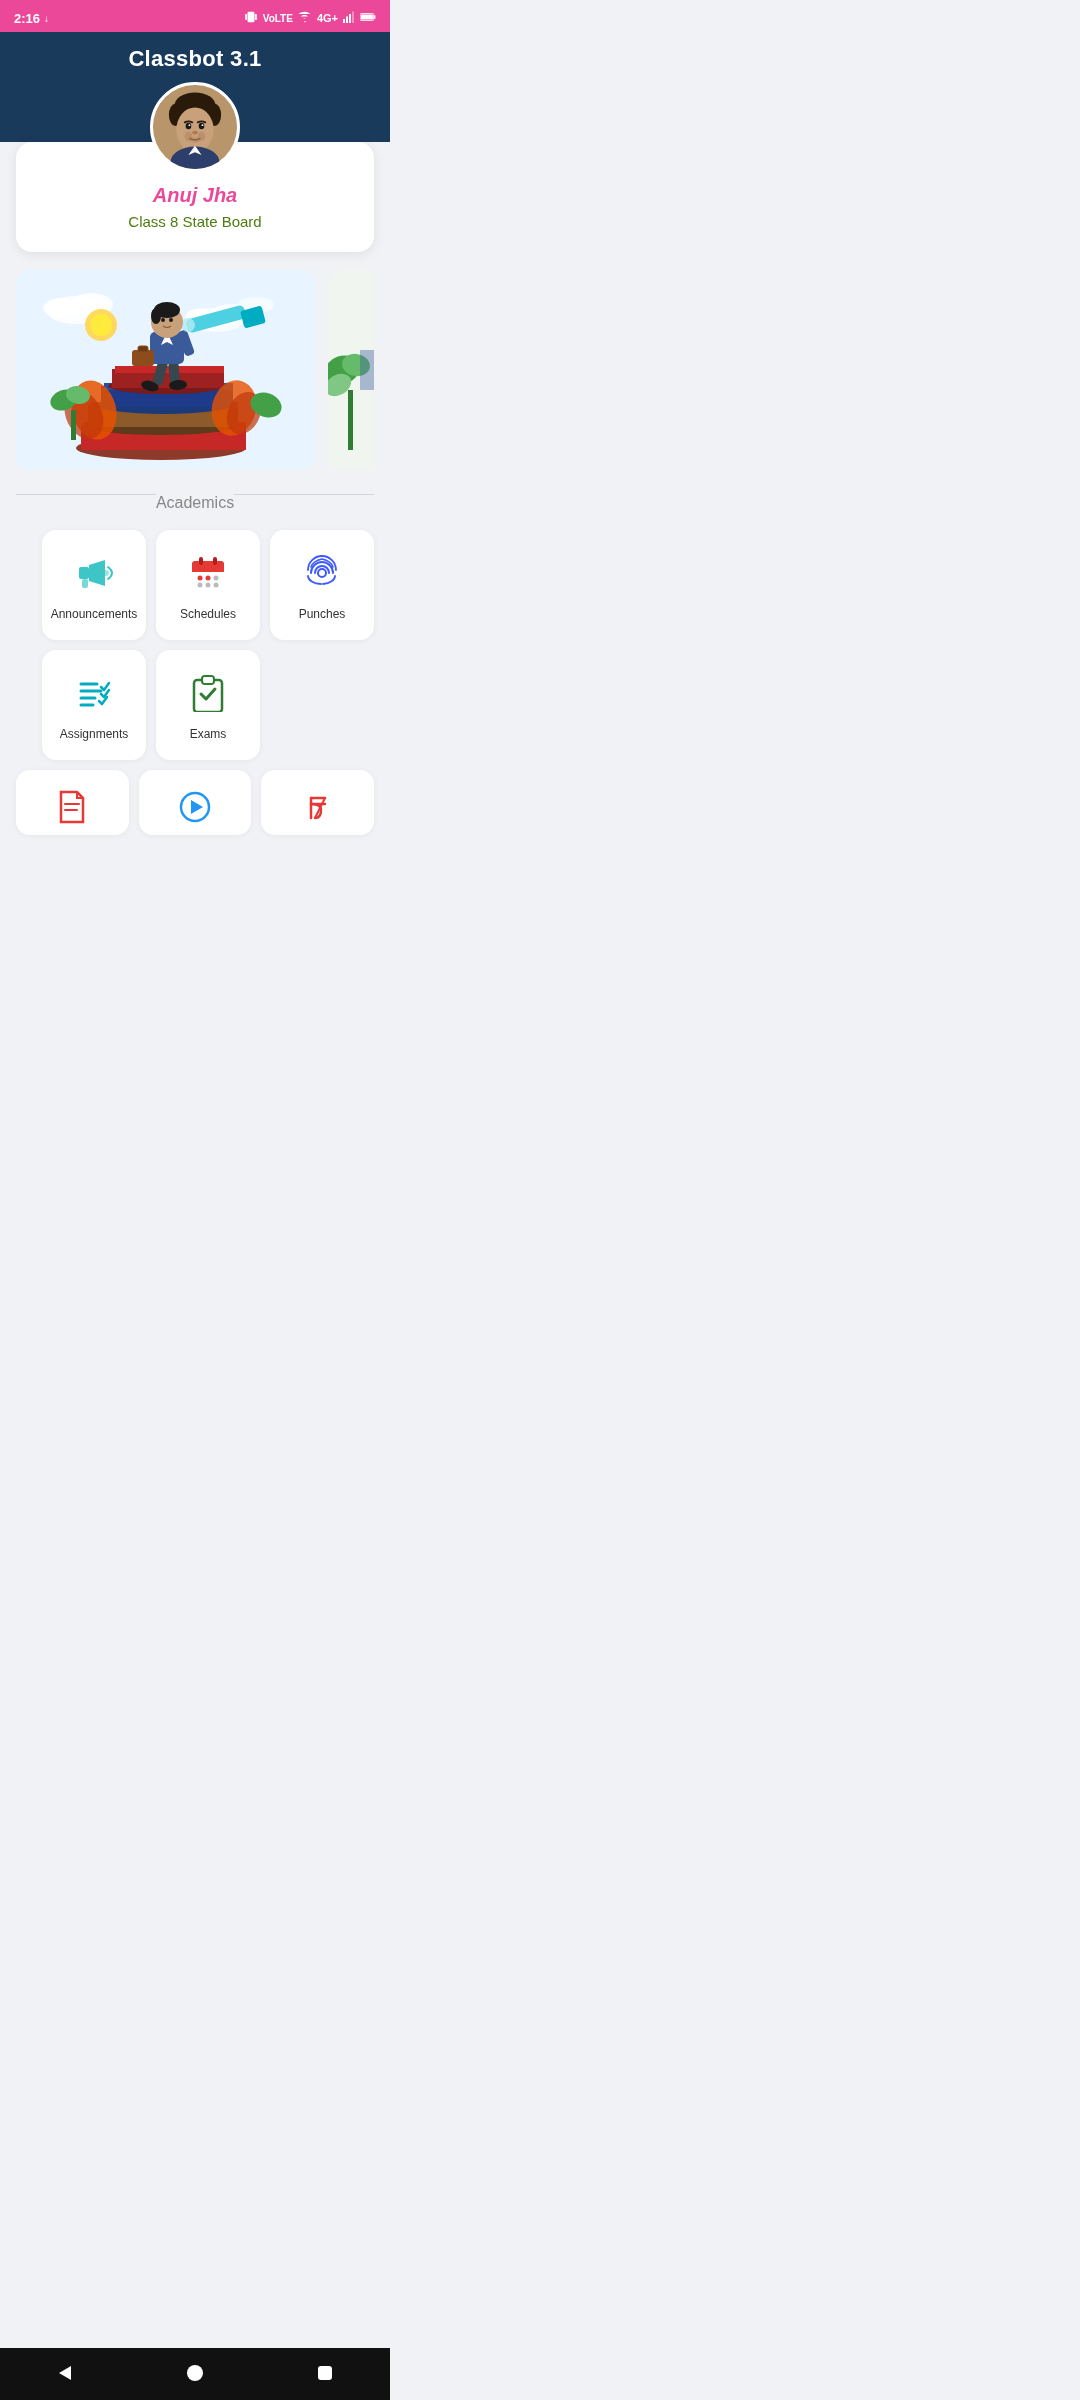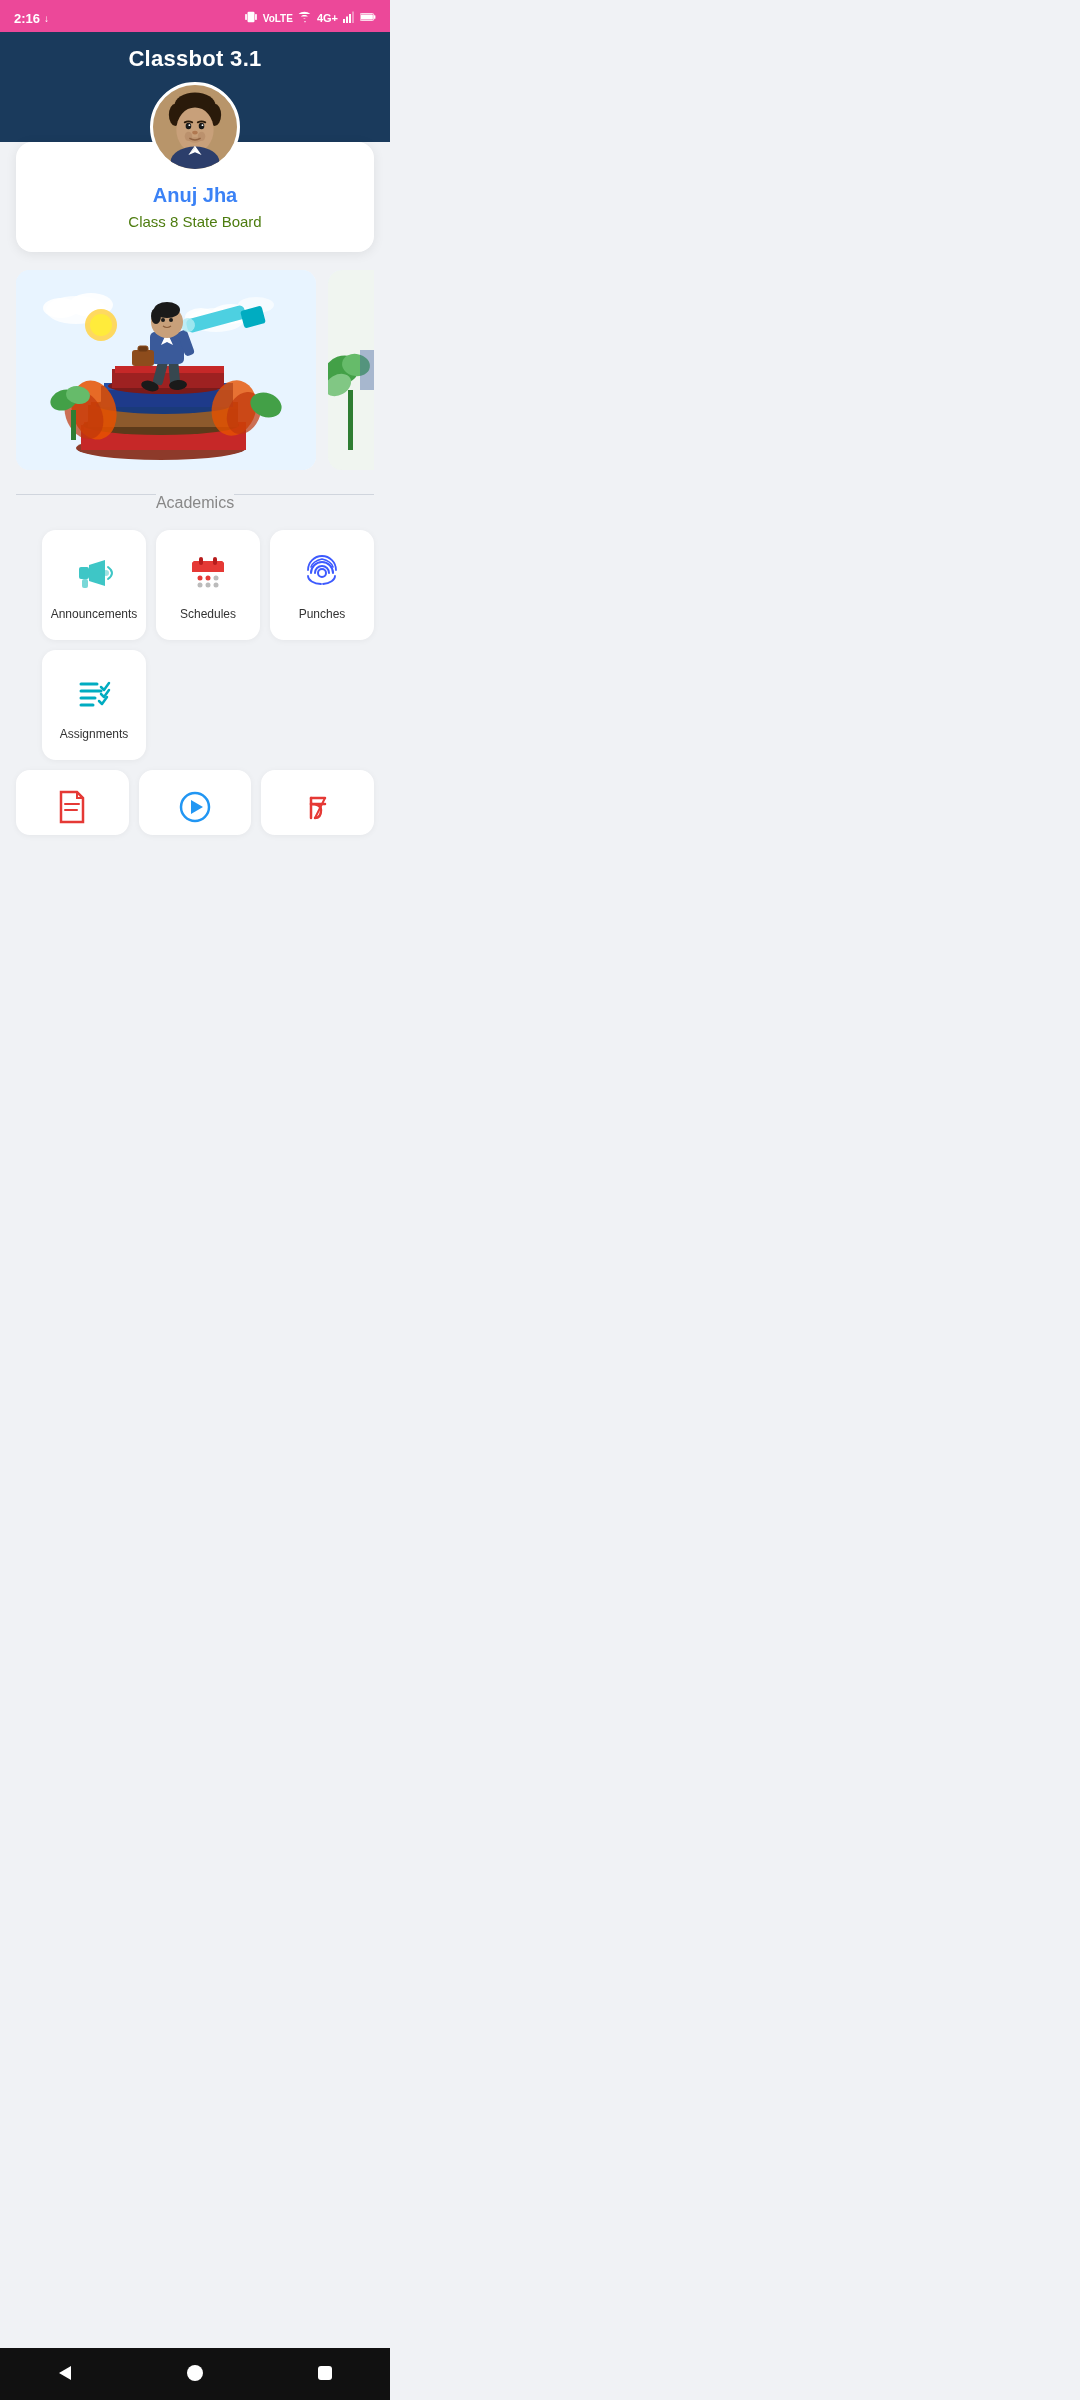--- a/index.html
+++ b/index.html
@@ -80,22 +80,23 @@
     .profile-card {
       background: white;
       border-radius: 16px;
       padding: 42px 20px 22px 20px;
       text-align: center;
       box-shadow: 0 2px 12px rgba(0,0,0,0.08);
     }
     .profile-name {
       font-size: 20px;
       font-weight: 700;
-      color: #3b82f6;
+      color: #ec4899;
       margin-bottom: 6px;
+      font-style: italic;
     }
     .profile-class {
       font-size: 15px;
       color: #4d7c0f;
       font-weight: 400;
     }
 
     
     .banner-section {
       margin-top: 18px;
@@ -493,20 +494,33 @@
           <line x1="6" y1="31" x2="18" y2="31" stroke="#00acc1" stroke-width="3" stroke-linecap="round"></line>
 
           <path d="M26 13 L29 16 L34 9" stroke="#00acc1" stroke-width="2.5" fill="none" stroke-linecap="round" stroke-linejoin="round"></path>
           <path d="M26 20 L29 23 L34 16" stroke="#00acc1" stroke-width="2.5" fill="none" stroke-linecap="round" stroke-linejoin="round"></path>
           <path d="M24 27 L27 30 L32 23" stroke="#00acc1" stroke-width="2.5" fill="none" stroke-linecap="round" stroke-linejoin="round"></path>
         </svg>
       </div>
       <div class="grid-label">Assignments</div>
     </div>
 
+    <div class="grid-item">
+      <div class="grid-icon icon-exams">
+        <svg width="38" height="38" viewBox="0 0 38 38">
+
+          <rect x="5" y="6" width="28" height="32" rx="3" fill="none" stroke="#2e7d32" stroke-width="2.5"></rect>
+          <rect x="13" y="2" width="12" height="8" rx="3" fill="none" stroke="#2e7d32" stroke-width="2.2"></rect>
+          <rect x="14" y="3" width="10" height="6" rx="2" fill="white"></rect>
+
+          <path d="M12 20 L17 25 L26 15" stroke="#2e7d32" stroke-width="3" fill="none" stroke-linecap="round" stroke-linejoin="round"></path>
+        </svg>
+      </div>
+      <div class="grid-label">Exams</div>
+    </div>
 
   </div>
 
   <div class="grid-partial">
     <div class="grid-item-partial">
       <svg width="34" height="34" viewBox="0 0 34 34">
         <path d="M6 2 L22 2 L28 8 L28 32 L6 32 Z" fill="none" stroke="#e53935" stroke-width="2.5"></path>
         <path d="M22 2 L22 8 L28 8" fill="none" stroke="#e53935" stroke-width="2"></path>
         <line x1="10" y1="14" x2="24" y2="14" stroke="#e53935" stroke-width="2" stroke-linecap="round"></line>
         <line x1="10" y1="20" x2="22" y2="20" stroke="#e53935" stroke-width="2" stroke-linecap="round"></line>

